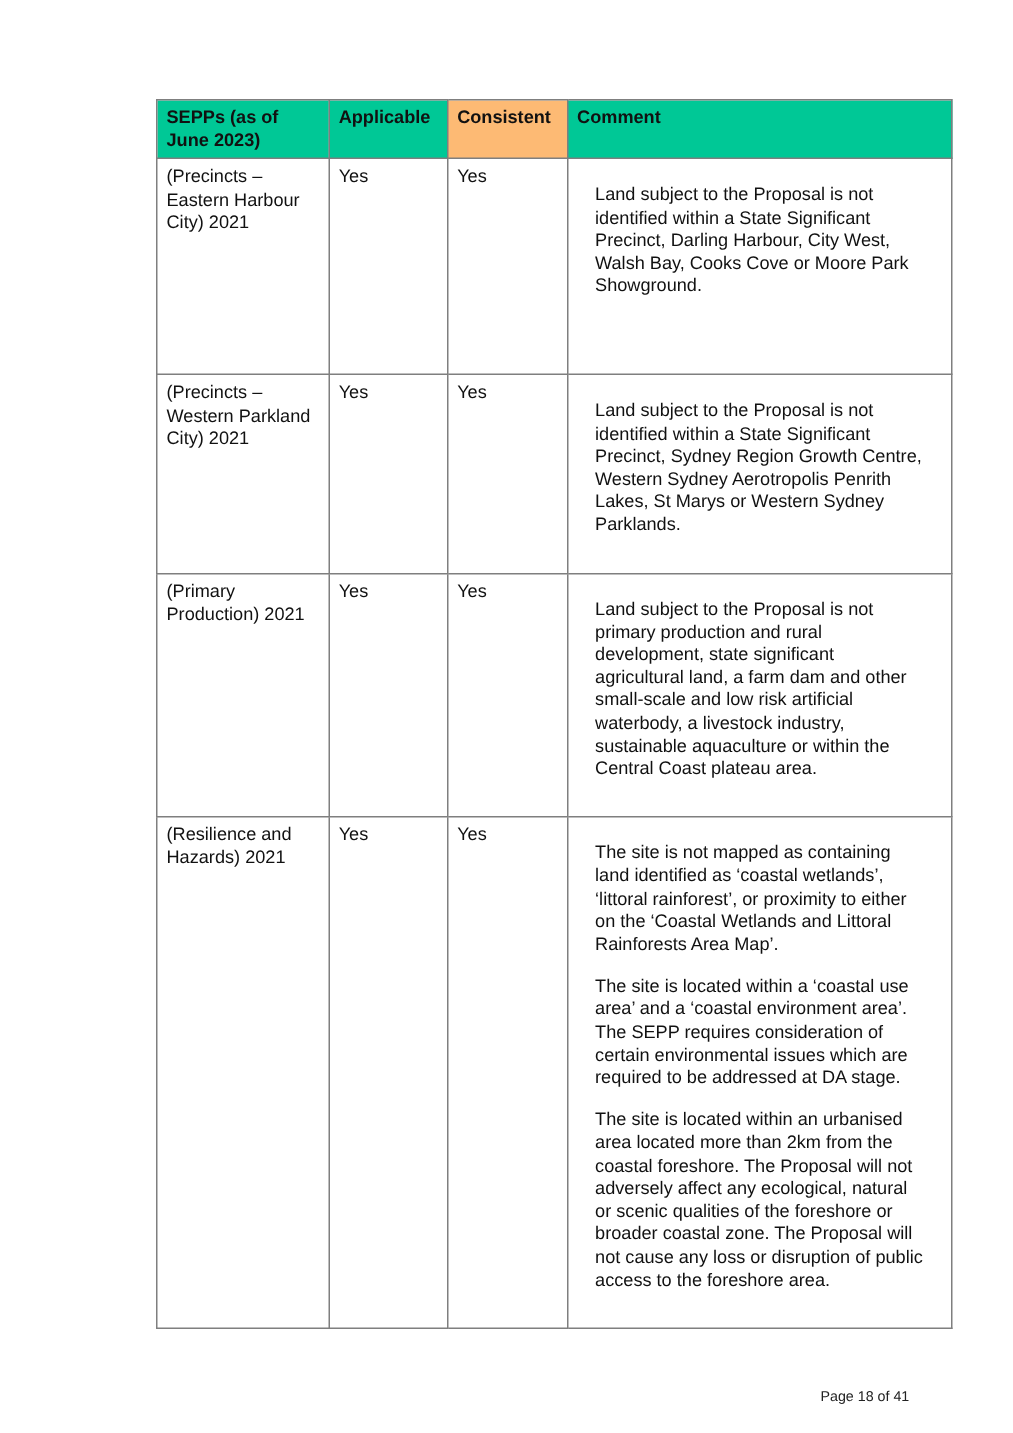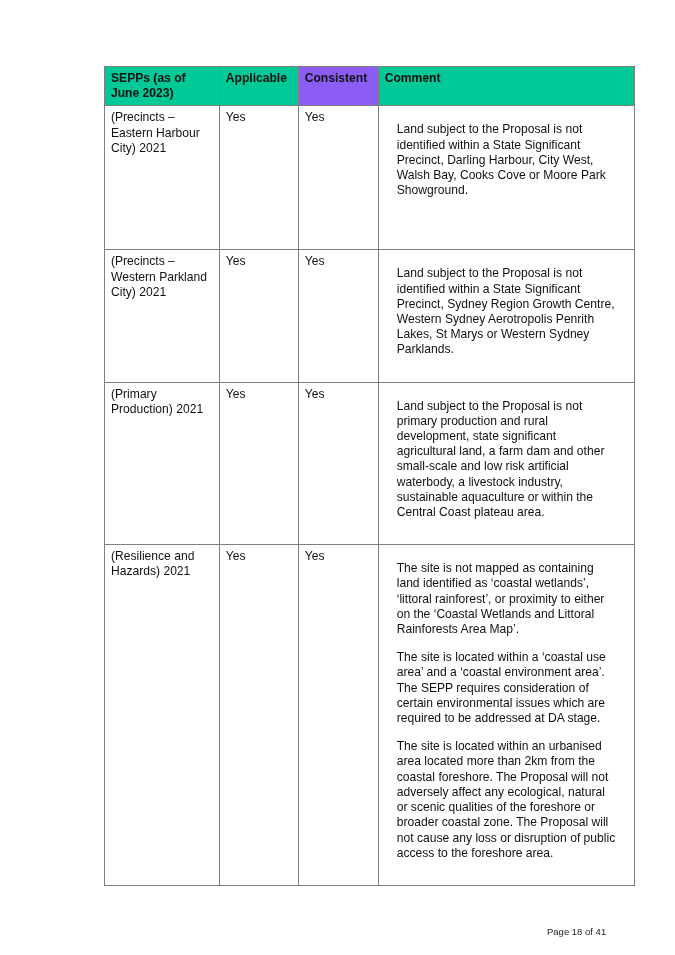--- a/index.html
+++ b/index.html
@@ -24,21 +24,21 @@
     <colgroup>
         <col class="c1">
         <col class="c2">
         <col class="c3">
         <col class="c4">
       </colgroup>
     <thead>
       <tr>
         <th style="background: rgb(0, 200, 150);">SEPPs (as of June 2023)</th>
         <th style="background: rgb(0, 200, 150);">Applicable</th>
-        <th style="background: #8b5cf6;">Consistent</th>
+        <th style="background: #fdba74;">Consistent</th>
         <th style="background: rgb(0, 200, 150);">Comment</th>
       </tr>
     </thead>
     <tbody>
       <tr style="height:144px">
         <td>(Precincts – Eastern Harbour City) 2021</td>
         <td>Yes</td>
         <td>Yes</td>
         <td>
           <p class="para">Land subject to the Proposal is not identified within a State Significant Precinct, Darling Harbour, City West, Walsh Bay, Cooks Cove or Moore Park Showground.</p>

